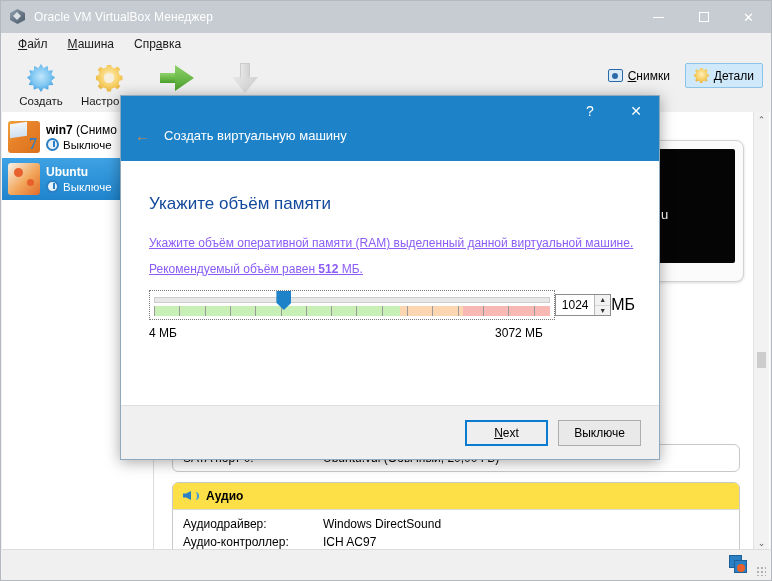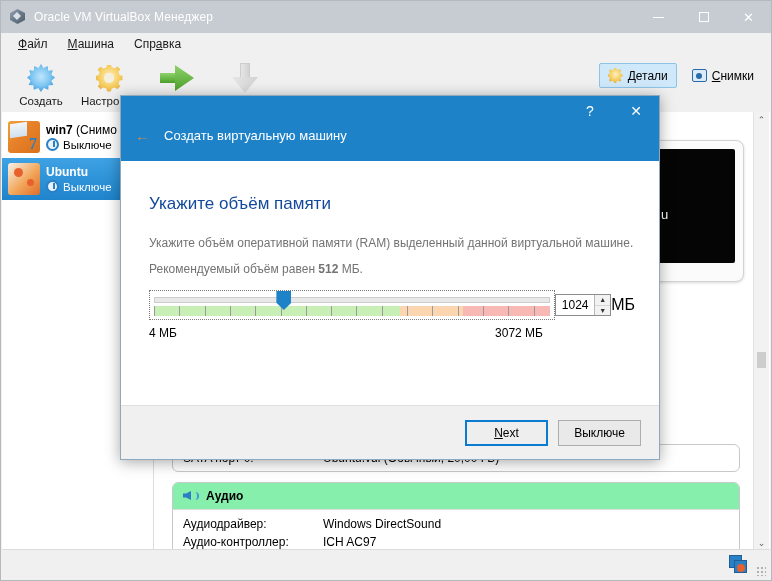--- a/index.html
+++ b/index.html
@@ -91,21 +91,21 @@
 
   .details{flex:1;position:relative;background:#ffffff;overflow:hidden;}
   .preview{position:absolute;right:26px;top:28px;width:96px;height:140px;border:1px solid #d2d2d2;
      border-radius:8px;background:#fbfbfb;box-shadow:0 1px 3px rgba(0,0,0,.15);}
   .preview .screen{position:absolute;left:8px;top:8px;right:8px;bottom:18px;background:#050505;
      border-radius:2px;color:#fff;font-size:13px;}
   .preview .screen span{position:absolute;left:6px;top:58px;color:#fff;font-size:13px;}
 
   .detgroup{position:absolute;left:18px;right:30px;border:1px solid #c8c8c8;border-radius:6px;background:#fff;}
   .detgroup .ghead{display:flex;align-items:center;gap:7px;padding:6px 10px;font-weight:bold;font-size:12px;
-     background:#86efac;border-bottom:1px solid #dcdcdc;border-radius:5px 5px 0 0;}
+     background:#fde047;border-bottom:1px solid #dcdcdc;border-radius:5px 5px 0 0;}
   .detrow{display:flex;padding:2px 10px;font-size:12px;}
   .detrow .k{width:140px;flex:none;}
   .audio-ico{width:16px;height:14px;position:relative;}
   .audio-ico .spk{position:absolute;left:0;top:2px;width:8px;height:9px;background:#2b7fc4;
      clip-path:polygon(0 28%,38% 28%,100% 0,100% 100%,38% 72%,0 72%);}
   .audio-ico .wv{position:absolute;right:0;top:3px;width:6px;height:8px;border-right:2px solid #3a98dd;border-radius:0 50% 50% 0/0 50% 50% 0;}
 
   
   .vscroll{position:absolute;right:1px;top:0;bottom:0;width:15px;background:#f2f2f2;border-left:1px solid #e2e2e2;}
   .vscroll .thumb{position:absolute;left:3px;top:240px;width:9px;height:16px;background:#cdcdcd;}
@@ -125,21 +125,21 @@
   
   #dialog{position:absolute;left:120px;top:95px;width:540px;height:365px;background:#ffffff;
      border:1px solid #8ea8bd;box-shadow:0 2px 14px rgba(0,0,0,.35);box-sizing:border-box;}
   .dlg-title{height:65px;background:#1d82c8;position:relative;}
   .dlg-wctrls{position:absolute;right:0;top:0;display:flex;}
   .dlg-wbtn{width:46px;height:30px;display:flex;align-items:center;justify-content:center;color:#fff;font-size:14px;}
   .dlg-head{position:absolute;left:14px;top:32px;display:flex;align-items:center;gap:14px;color:#ffffff;font-size:13px;}
   .backarrow{color:#d08a52;font-size:15px;line-height:1;}
   .dlg-body{position:absolute;left:0;right:0;top:65px;bottom:54px;background:#ffffff;padding:18px 24px 0 28px;box-sizing:border-box;}
   .dlg-h1{font-size:17px;color:#13499c;margin:15px 0 22px 0;font-weight:normal;}
-  .dlg-p{font-size:12px;margin:0 0 12px 0;color:#737373;}
+  .dlg-p{font-size:12px;margin:0 0 12px 0;color:#8b5cf6;text-decoration:underline;}
   .dlg-p b{font-weight:bold;}
   .slider-wrap{display:flex;align-items:center;gap:0;margin-top:14px;}
   .slider{flex:1;position:relative;height:30px;border:1px dotted #7a7a7a;box-sizing:border-box;padding:0 3px;}
   .track{position:absolute;left:4px;right:4px;top:6px;height:6px;background:#e8e8e8;border:1px solid #cdcdcd;box-sizing:border-box;}
   .ticks{position:absolute;left:4px;right:4px;bottom:3px;height:10px;display:flex;}
   .zone{height:100%;position:relative;}
   .zone.green{background:#c8f0b6;}
   .zone.orange{background:#fbd6b0;}
   .zone.red{background:#f8b9b5;}
   .tickmarks{position:absolute;left:4px;right:4px;bottom:3px;height:10px;
@@ -213,29 +213,29 @@
     <div class="tbtn disabled">
       <span class="glyph">
         <span class="arrow-down">
             <i class="shaft"></i>
             <i class="head"></i>
           </span>
       </span>
     </div>
 
     <div class="tb-right">
+      <div class="tb-tab">
+        <span class="mini-cam">
+            <i></i>
+          </span>
+        <span><u>С</u>нимки</span>
+      </div>
       <div class="tb-tab sel">
         <span class="mini-gear"></span>
         <span><u>Д</u>етали</span>
-      </div>
-      <div class="tb-tab">
-        <span class="mini-cam">
-            <i></i>
-          </span>
-        <span><u>С</u>нимки</span>
       </div>
     </div>
   </div>
 
   <div class="content">
 
     <div class="vmlist">
       <div class="vmrow">
         <span class="vmicon win7"></span>
         <span class="vmtext">

